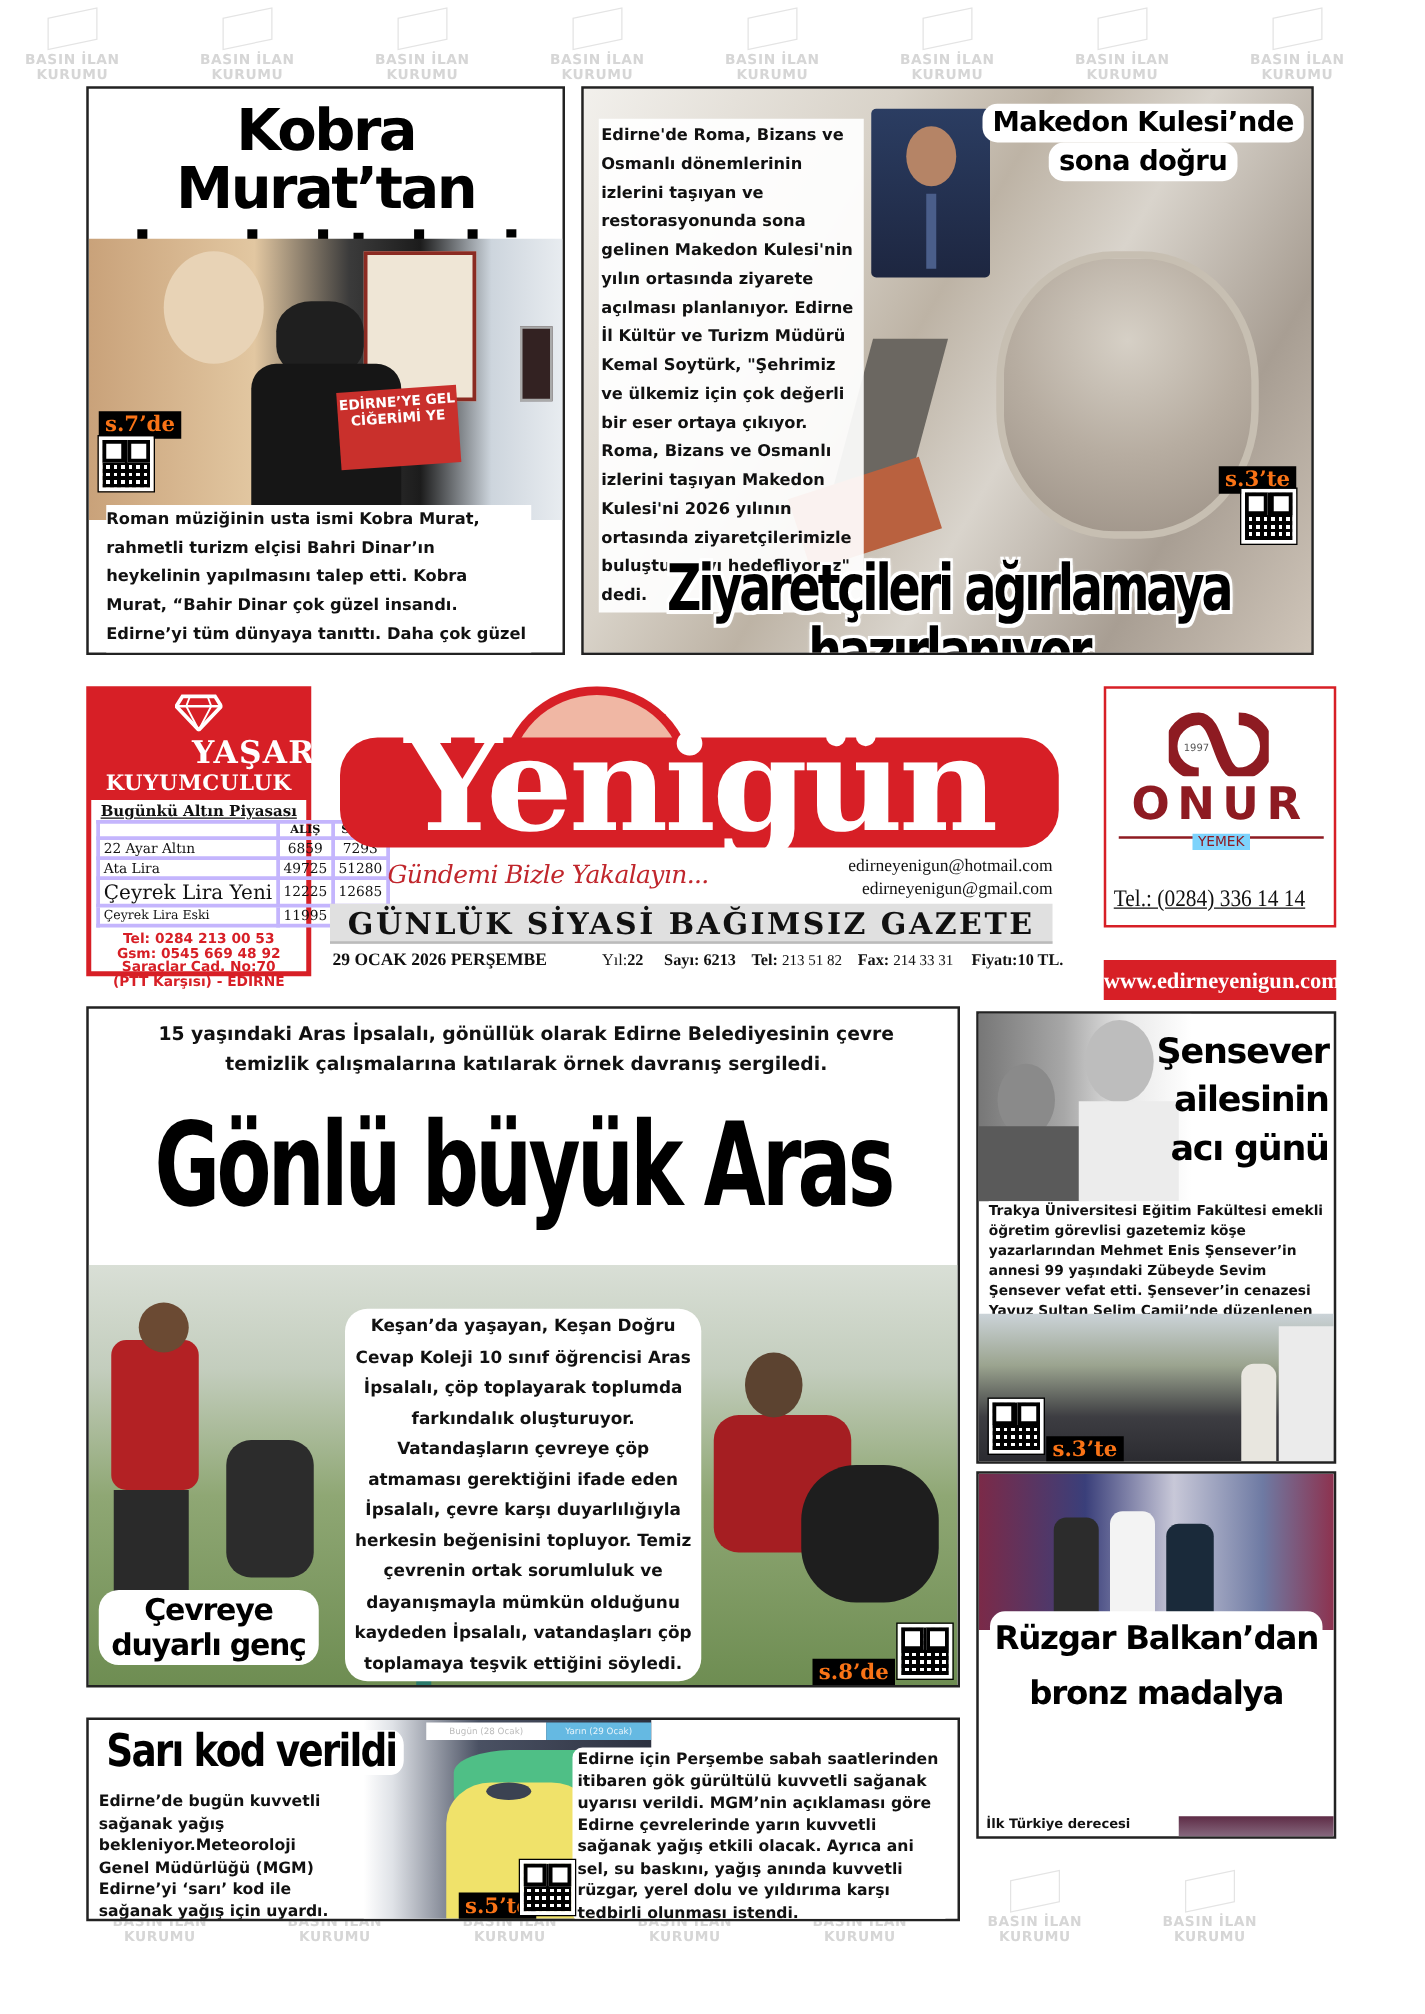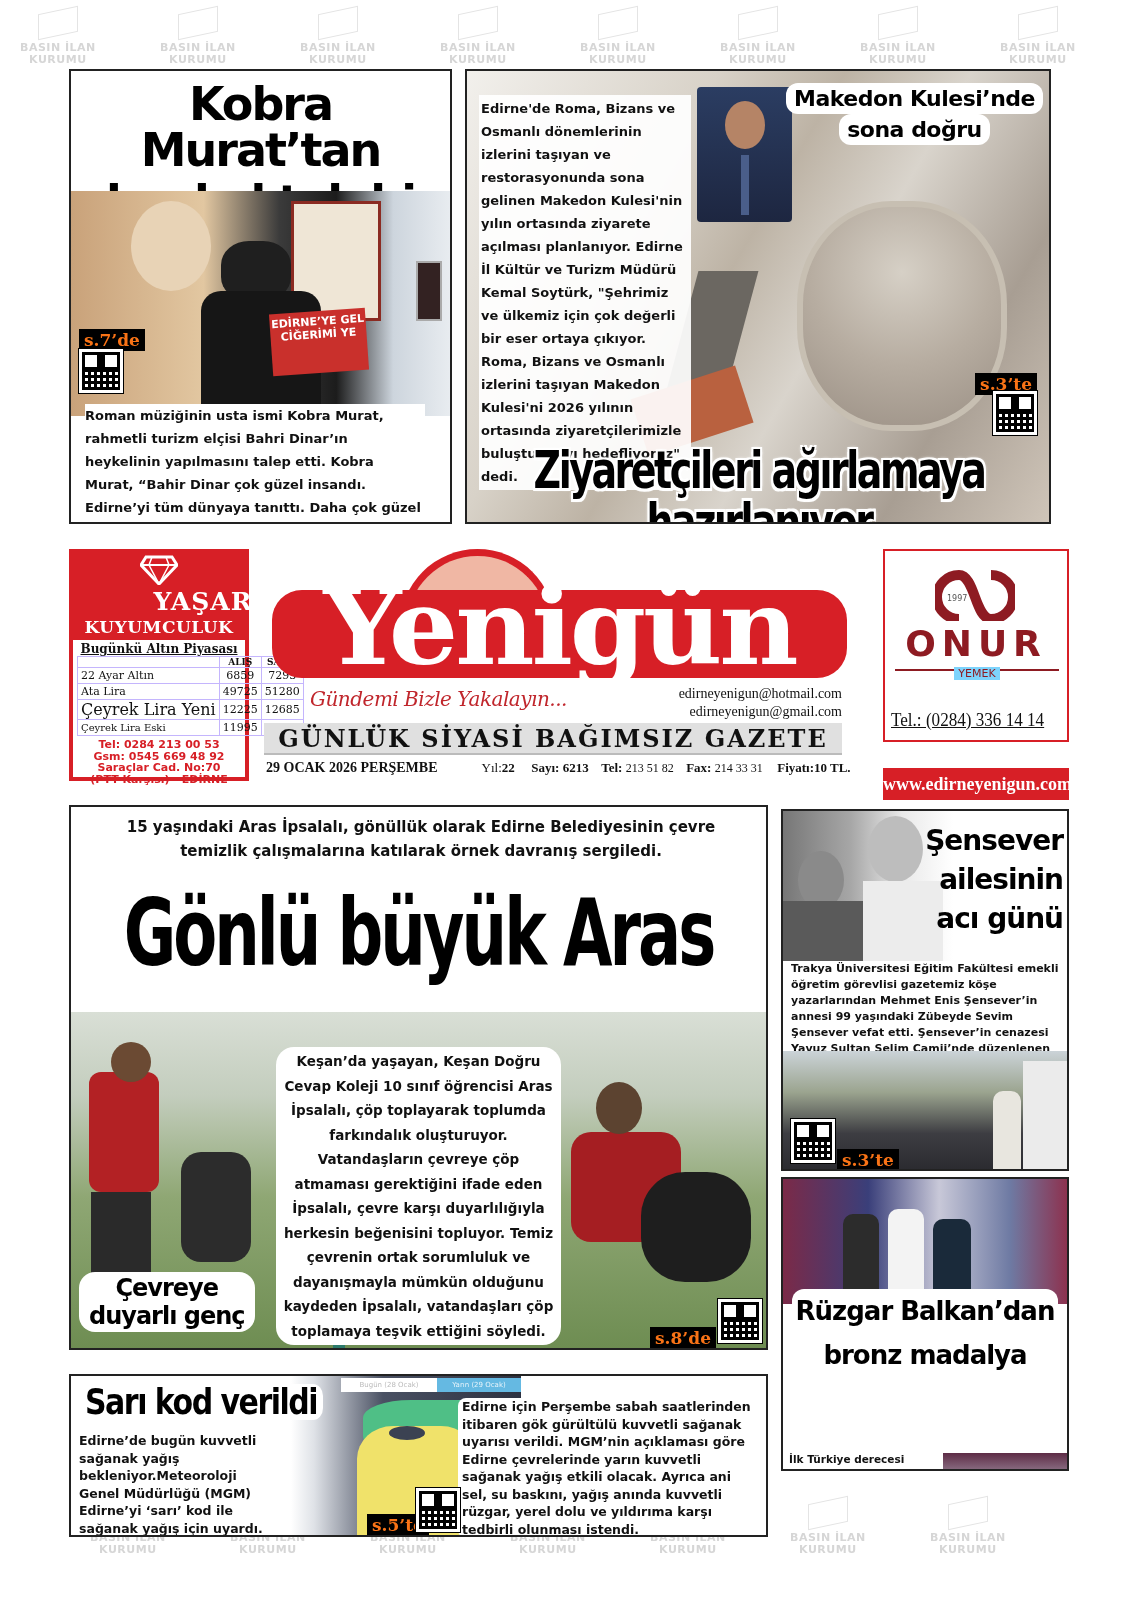--- a/index.html
+++ b/index.html
@@ -12,21 +12,21 @@
         repeating-linear-gradient(0deg, #000 0 3px, #fff 3px 6px),
         repeating-linear-gradient(90deg, #000 0 3px, #fff 3px 6px);
         background-blend-mode: multiply; border: 3px solid #fff; outline: 1px solid #000; }
   .qr::before, .qr::after { content: ""; position: absolute; width: 12px; height: 12px; border: 3px solid #000; background: #fff; }
   .qr::before { left: 0; top: 0; }
   .qr::after { right: 0; top: 0; }
   .pageref { position: absolute; background: #000; color: #f97316; font-family: "DejaVu Serif", serif; font-weight: bold; font-size: 17px; padding: 1px 5px; }
   .wm { position: absolute; color: #d6d6d6; font-size: 11px; font-weight: bold; text-align: center; line-height: 12px; letter-spacing: 0.5px; pointer-events: none; }
   .wm .cube { width: 40px; height: 26px; margin: 0 auto 6px; border: 1px solid #e4e4e4; transform: skewY(-12deg); }
   table.gold { border-collapse: collapse; font-family: "DejaVu Serif", serif; font-size: 11px; width: 100%; }
-  table.gold td, table.gold th { border: 1px solid #c4b5fd; padding: 0 3px; height: 16px; }
+  table.gold td, table.gold th { border: 3px solid #c4b5fd; padding: 0 3px; height: 16px; }
   table.gold th { font-size: 9px; font-weight: bold; text-align: center; height: 11px; }
   table.gold td.num { text-align: center; }
 </style>
 </head>
 <body>
 
 <div class="wm" style="left:20px;top:10px;">
     <div class="cube"></div>
     <div>BASIN İLAN</div>
     <div>KURUMU</div>

